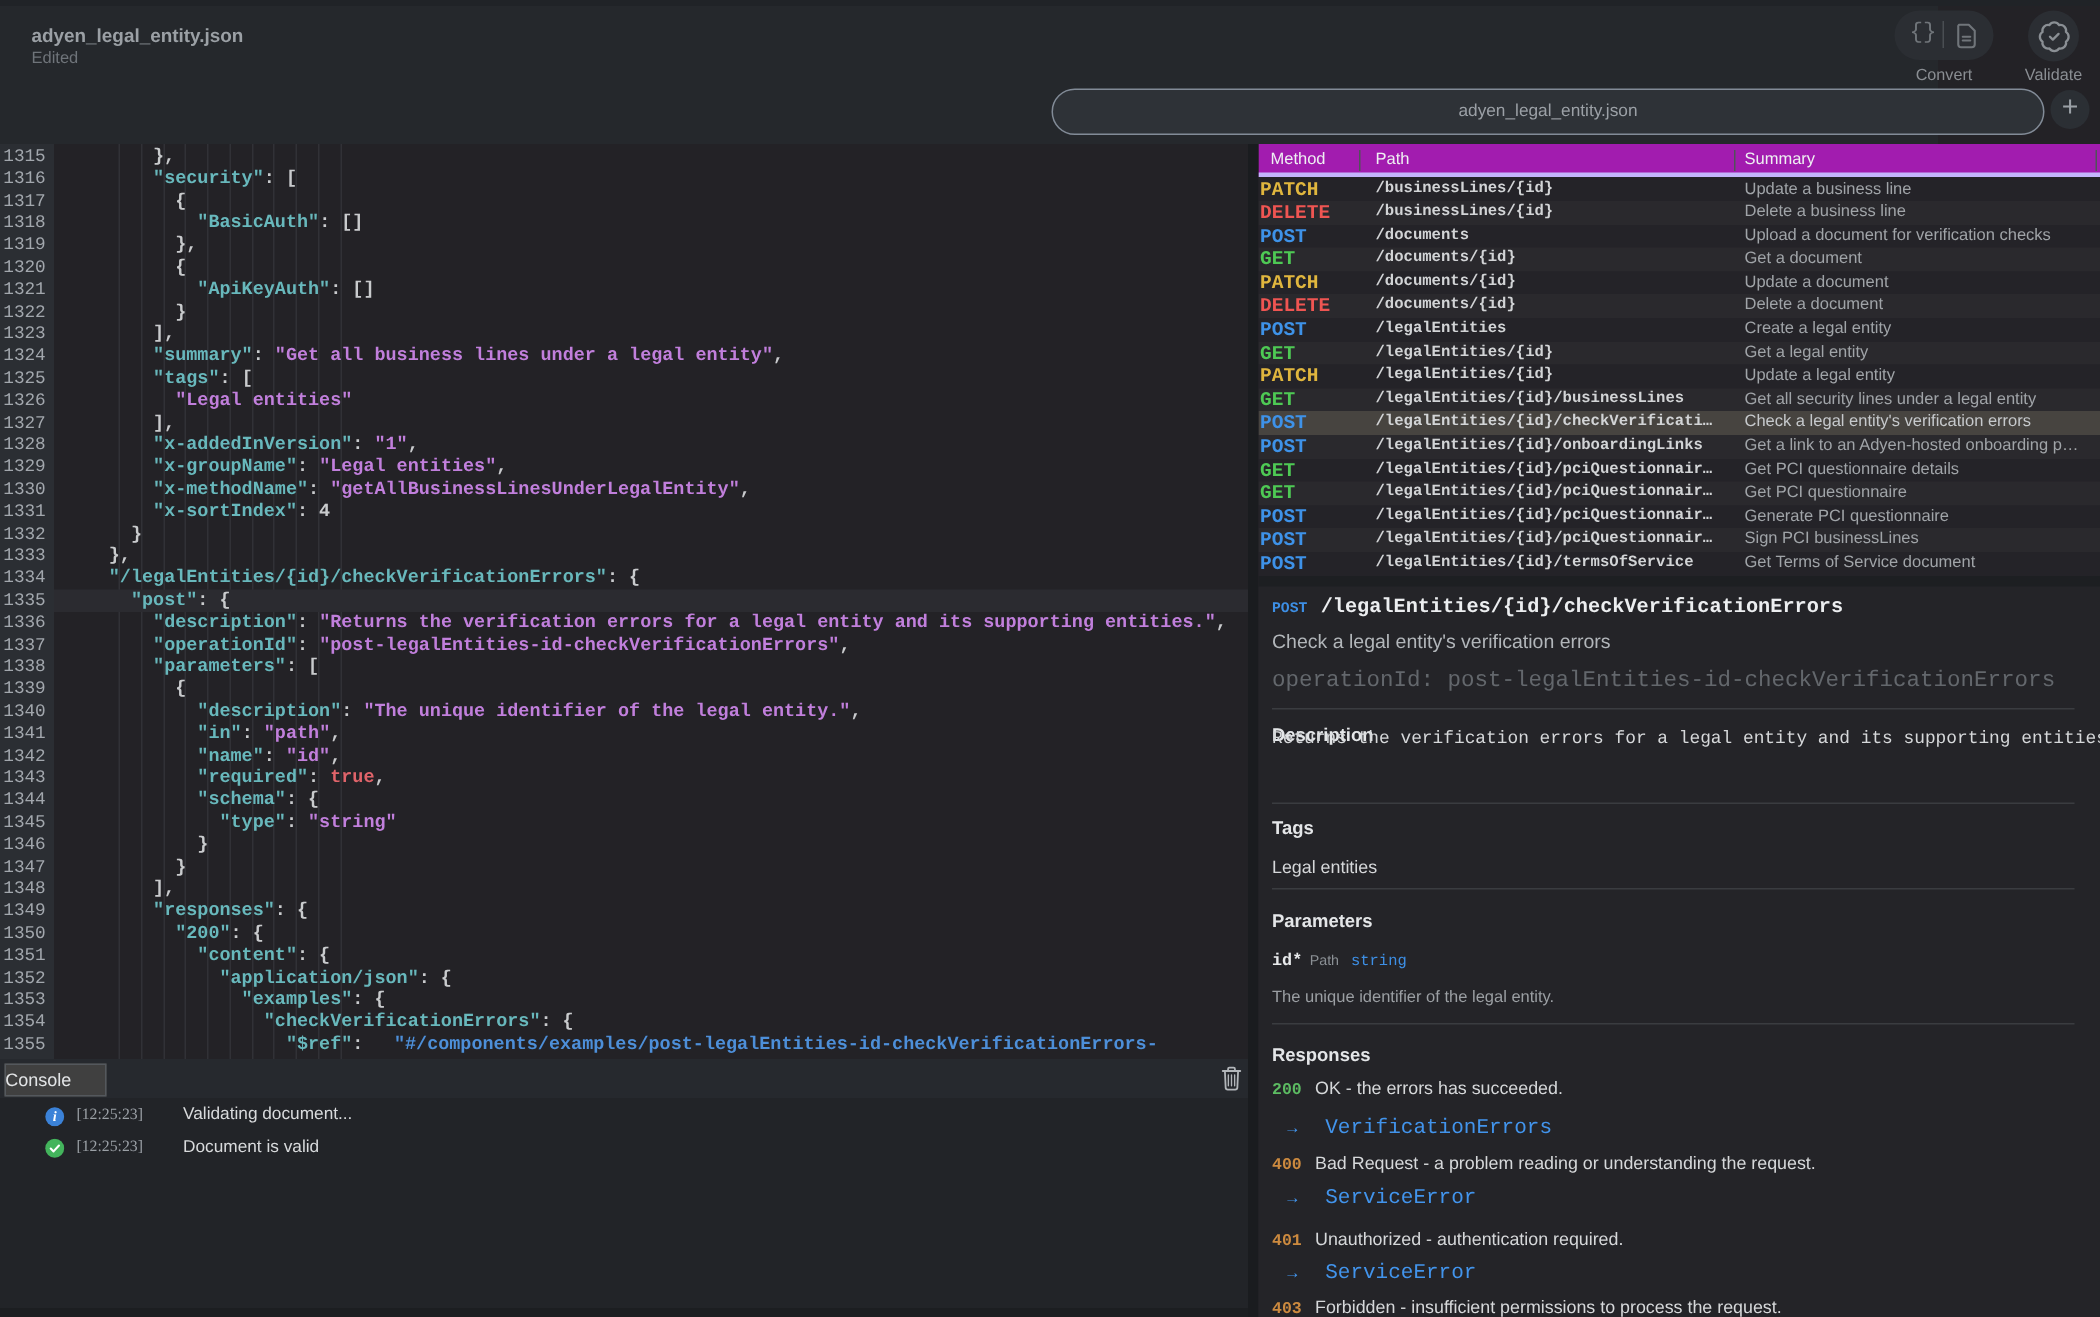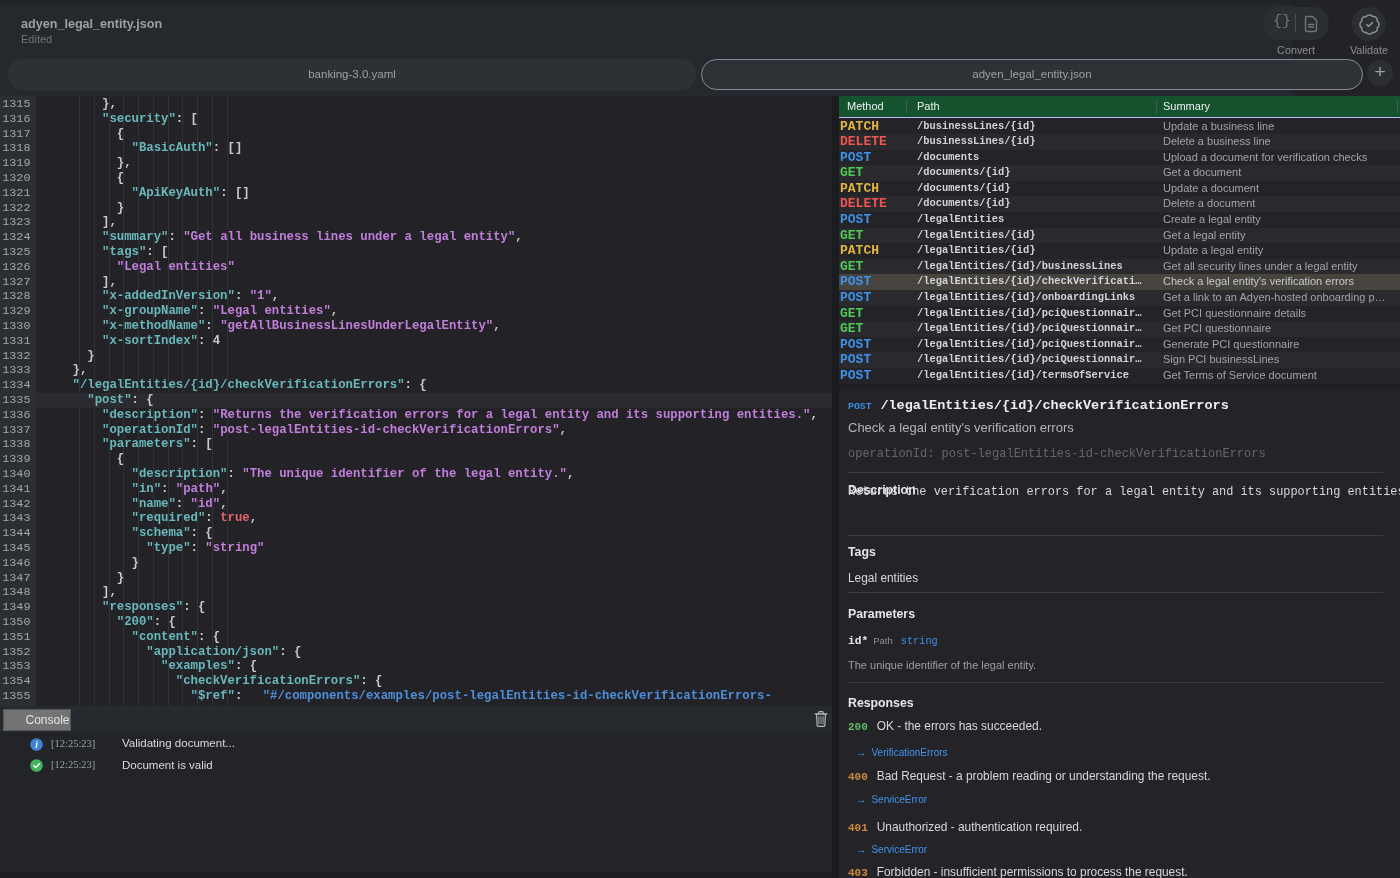--- a/index.html
+++ b/index.html
@@ -36,32 +36,32 @@
 #code { position:absolute; left:7px; top:1.1px; font-family:"Liberation Mono",monospace; font-size:12.3px; font-weight:bold; line-height:14.8px; color:#c9cbcd; white-space:pre; }
 #code i { font-style:normal; }
 #code .k { color:#68b8bc; }
 #code .s { color:#c17fdc; }
 #code .r { color:#e0646a; }
 #code .b { color:#4d8fd9; margin-left:13px; }
 
 
 #console { position:absolute; left:0; top:706px; width:832px; height:172px; background:#222428; }
 #conhdr { position:absolute; left:0; top:0; width:832px; height:26px; background:#26292e; }
-#contab { position:absolute; left:2.5px; top:3px; width:68px; height:21.5px; background:#737373; border:1px solid #54585d; color:#e2e4e6; font-size:12px; text-align:right; line-height:20px; }
+#contab { position:absolute; left:2.5px; top:3px; width:68px; height:21.5px; background:#404040; border:1px solid #54585d; color:#e2e4e6; font-size:12px; text-align:left; line-height:20px; }
 #trash { position:absolute; left:814px; top:4px; }
 .clog { position:absolute; left:0; width:832px; height:21px; }
 .clog .ic { position:absolute; left:30px; top:4px; }
 .clog .t { position:absolute; left:51px; top:4px; font-family:Liberation Serif, serif; font-size:10.5px; color:#9ba0a6; }
 .clog .msg { position:absolute; left:122px; top:3.5px; font-size:11.5px; color:#d8dadc; }
 #strip { position:absolute; left:0; top:872px; width:832px; height:6px; background:#1c1e21; }
 #vdivider { position:absolute; left:832px; top:96px; width:7px; height:782px; background:#1a1c1f; }
 
 
 #right { position:absolute; left:839px; top:96px; width:561px; height:782px; background:#242428; overflow:hidden; }
-#thead { position:absolute; left:0; top:0; width:561px; height:21.5px; background:#14532d; border-bottom:1px solid #c4b5fd; }
+#thead { position:absolute; left:0; top:0; width:561px; height:21.5px; background:#a21caf; border-bottom:3px solid #c4b5fd; }
 #thead span { position:absolute; top:0; line-height:21.5px; font-size:11px; color:#eef0f2; }
 #thead .d { position:absolute; top:4px; width:1px; height:14px; background:#505358; }
 #tbody { position:absolute; left:0; top:22.5px; width:561px; }
 .trow { position:relative; width:561px; height:15.6px; line-height:15.6px; white-space:nowrap; }
 .trow.odd { background:#242328; }
 .trow.even { background:#2a292d; }
 .trow.sel { background:#474440 !important; }
 .trow span { position:absolute; top:0; line-height:15.6px; }
 .trow .m { left:1px; font-family:"Liberation Mono",monospace; font-weight:bold; font-size:13px; }
 .trow .pa { left:78px; font-family:"Liberation Mono",monospace; font-weight:bold; font-size:10.4px; color:#d2d4d6; }
@@ -70,28 +70,28 @@
 .m.PATCH { color:#e0b63e; } .m.DELETE { color:#ef5552; } .m.POST { color:#3e92e8; } .m.GET { color:#4ec954; }
 #tgap { position:absolute; left:0; top:287.7px; width:561px; height:7px; background:#1d1f22; }
 
 
 #doc { position:absolute; left:0; top:0; width:561px; }
 .dline { position:absolute; left:9px; white-space:nowrap; }
 .dhr { position:absolute; left:9px; width:535px; height:1px; background:#3a3c40; }
 .badge { font-family:"Liberation Mono",monospace; font-weight:bold; font-size:9.8px; color:#3d8fe5; }
 .dtitle { font-family:"Liberation Mono",monospace; font-weight:bold; font-size:13.5px; color:#eceef0; }
 .dsub { font-size:13px; color:#b2b6ba; }
-.dopid { font-family:"Liberation Mono",monospace; font-size:12px; color:#63676c; }
+.dopid { font-family:"Liberation Mono",monospace; font-size:15px; color:#63676c; }
 .dhead { font-size:12.3px; font-weight:bold; color:#e4e6e8; }
 .dbody { font-size:11.9px; color:#d6d8da; }
 .dsmall { font-size:11px; color:#9b9fa3; }
 .code2 { font-family:"Liberation Mono",monospace; font-size:10.3px; }
 .rc { font-family:"Liberation Mono",monospace; font-weight:bold; font-size:11px; }
 .rc.ok { color:#5cbb62; } .rc.err { color:#cc8a3f; }
-.rlink { font-family:Liberation Sans, sans-serif; font-size:10px; color:#4294ec; }
+.rlink { font-family:Liberation Mono, monospace; font-size:14px; color:#4294ec;margin-left:12px; }
 .arrow { color:#4294ec; font-size:11px; }
 </style></head>
 <body>
 <div id="app">
   <div id="hdr">
     <div class="topstrip"></div>
     <div id="title">adyen_legal_entity.json</div>
     <div id="edited">Edited</div>
     <div class="pillbtn" id="convert">
       <span class="braces">{}</span>
@@ -102,21 +102,20 @@
       </svg>
     </div>
     <div class="pillbtn" id="validate">
       <svg width="23" height="23" viewBox="0 0 24 24" fill="none" stroke="#8a8f94" stroke-width="1.6" stroke-linecap="round" stroke-linejoin="round">
         <path d="M3.85 8.62a4 4 0 0 1 4.78-4.77 4 4 0 0 1 6.74 0 4 4 0 0 1 4.78 4.78 4 4 0 0 1 0 6.74 4 4 0 0 1-4.77 4.78 4 4 0 0 1-6.75 0 4 4 0 0 1-4.78-4.77 4 4 0 0 1 0-6.76"></path>
         <path d="m9 12 2 2 4-4"></path>
       </svg>
     </div>
     <div class="btnlabel" id="lblconvert">Convert</div>
     <div class="btnlabel" id="lblvalidate">Validate</div>
-    <div class="tab" id="tab1">banking-3.0.yaml</div>
     <div class="tab" id="tab2">adyen_legal_entity.json</div>
     <div id="plus">+</div>
   </div>
 
   <div id="codearea">
     <div class="g" style="left:43.0px"></div>
       <div class="g" style="left:57.8px"></div>
       <div class="g" style="left:72.5px"></div>
       <div class="g" style="left:87.3px"></div>
       <div class="g" style="left:102.0px"></div>

